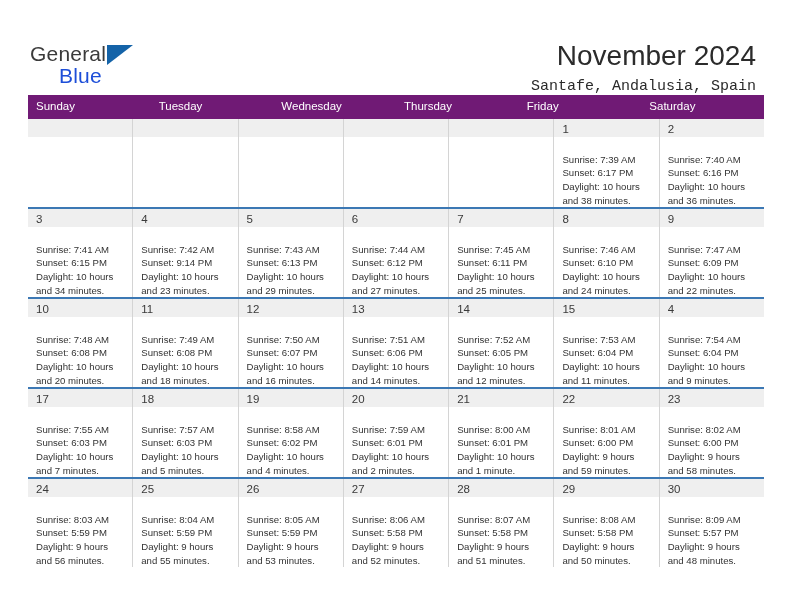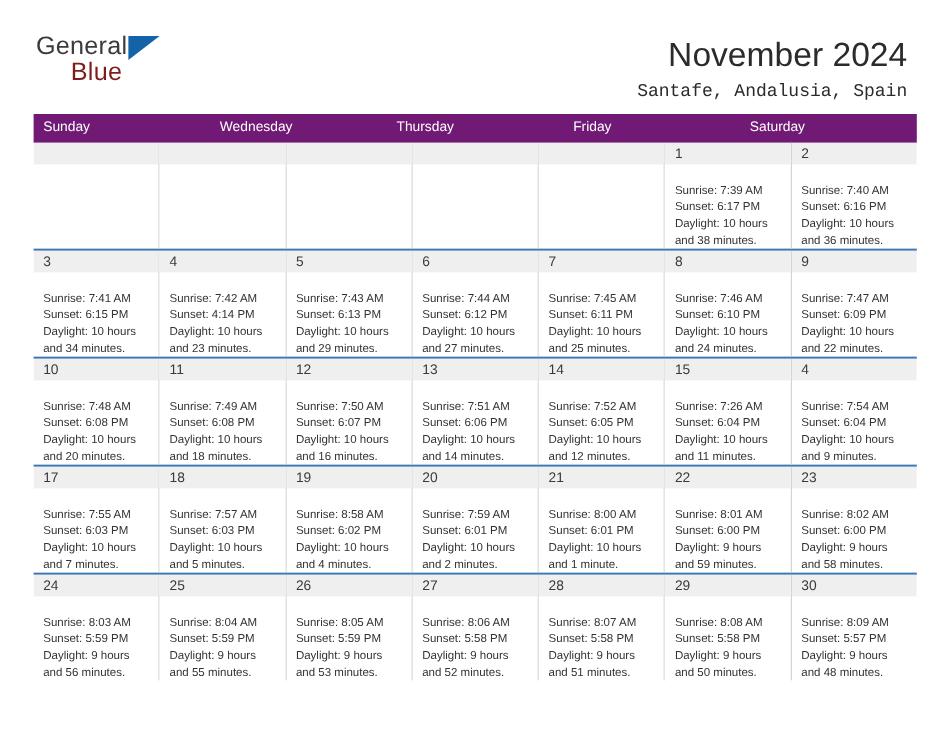--- a/index.html
+++ b/index.html
@@ -17,21 +17,21 @@
   .page {
     position: relative;
     width: 792px;
     height: 612px;
     box-sizing: border-box;
   }
 
   
   .top-bar {
     display: flex;
-    align-items: flex-start;
+    align-items: flex-end;
     justify-content: space-between;
     padding: 28px 36px 0 30px;
     box-sizing: border-box;
     height: 95px;
   }
   .logo {
     position: relative;
     width: 120px;
     height: 52px;
     flex: none;
@@ -44,21 +44,21 @@
     letter-spacing: .2px;
     color: #3b3b3b;
     line-height: 1;
   }
   .logo-blue {
     position: absolute;
     left: 29px;
     top: 22px;
     font-size: 21px;
     letter-spacing: .2px;
-    color: #7f1d1d;
+    color: #1d4ed8;
     line-height: 1;
   }
   .logo-triangle {
     position: absolute;
     left: 77px;
     top: 2px;
     width: 0;
     height: 0;
     border-left: 26px solid #1463a8;
     border-bottom: 20px solid transparent;
@@ -158,20 +158,21 @@
       <div class="cal-title">November 2024</div>
       <div class="cal-subtitle">Santafe, Andalusia, Spain</div>
     </div>
 
   </div>
 
   <div class="calendar">
 
     <div class="dow-row">
       <div class="dow-cell">Sunday</div>
+      <div class="dow-cell">Tuesday</div>
       <div class="dow-cell">Wednesday</div>
       <div class="dow-cell">Thursday</div>
       <div class="dow-cell">Friday</div>
       <div class="dow-cell">Saturday</div>
     </div>
 
     <div id="weeks-container">
         <div class="week-row first">
           <div class="day-cell empty">
             <div class="day-num"></div>
@@ -214,21 +215,21 @@
               <div>Sunrise: 7:41 AM</div>
               <div>Sunset: 6:15 PM</div>
               <div>Daylight: 10 hours</div>
               <div>and 34 minutes.</div>
             </div>
           </div>
           <div class="day-cell">
             <div class="day-num">4</div>
             <div class="day-body">
               <div>Sunrise: 7:42 AM</div>
-              <div>Sunset: 4:14 PM</div>
+              <div>Sunset: 9:14 PM</div>
               <div>Daylight: 10 hours</div>
               <div>and 23 minutes.</div>
             </div>
           </div>
           <div class="day-cell">
             <div class="day-num">5</div>
             <div class="day-body">
               <div>Sunrise: 7:43 AM</div>
               <div>Sunset: 6:13 PM</div>
               <div>Daylight: 10 hours</div>
@@ -314,21 +315,21 @@
             <div class="day-body">
               <div>Sunrise: 7:52 AM</div>
               <div>Sunset: 6:05 PM</div>
               <div>Daylight: 10 hours</div>
               <div>and 12 minutes.</div>
             </div>
           </div>
           <div class="day-cell">
             <div class="day-num">15</div>
             <div class="day-body">
-              <div>Sunrise: 7:26 AM</div>
+              <div>Sunrise: 7:53 AM</div>
               <div>Sunset: 6:04 PM</div>
               <div>Daylight: 10 hours</div>
               <div>and 11 minutes.</div>
             </div>
           </div>
           <div class="day-cell">
             <div class="day-num">4</div>
             <div class="day-body">
               <div>Sunrise: 7:54 AM</div>
               <div>Sunset: 6:04 PM</div>

